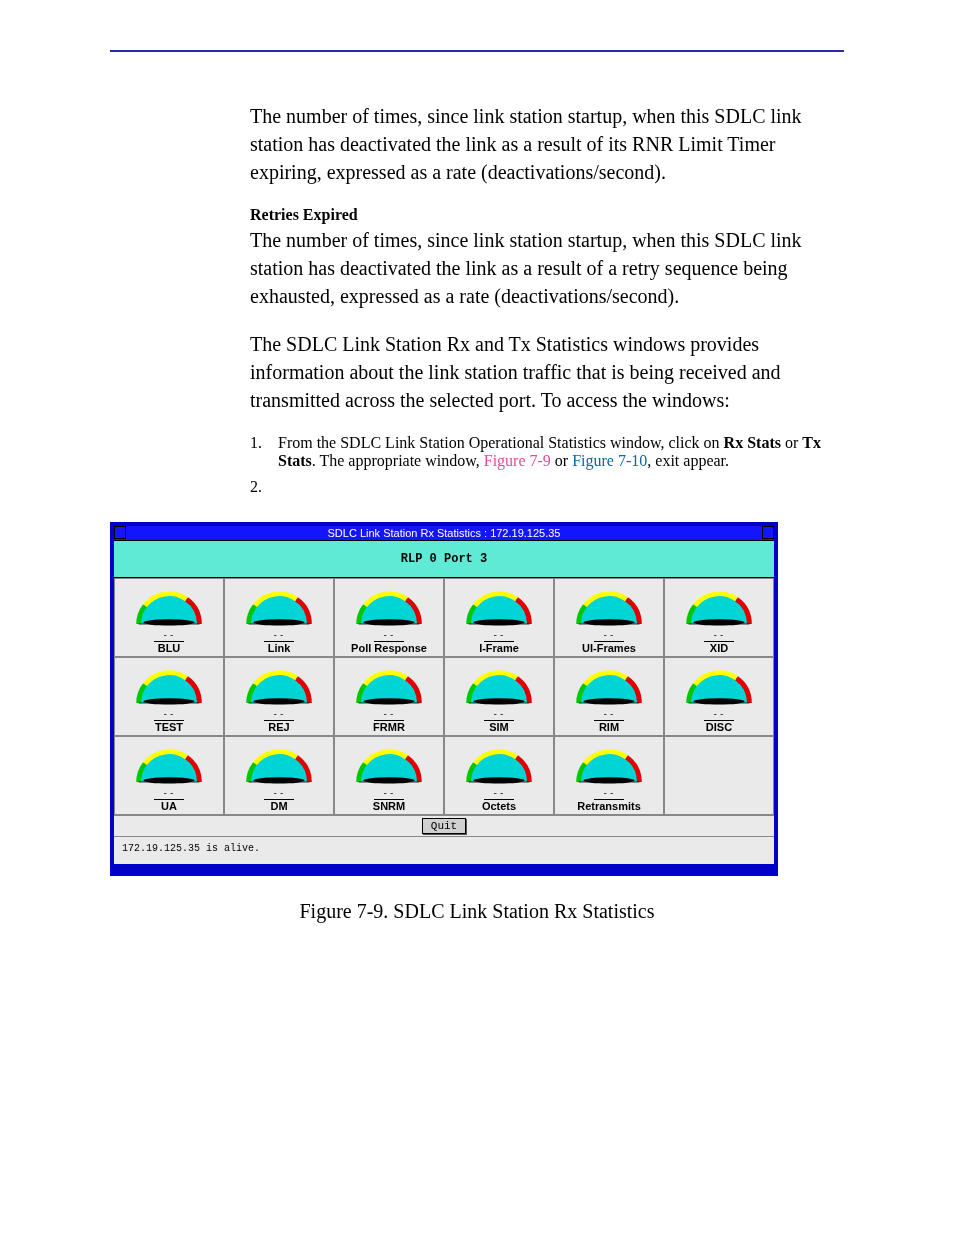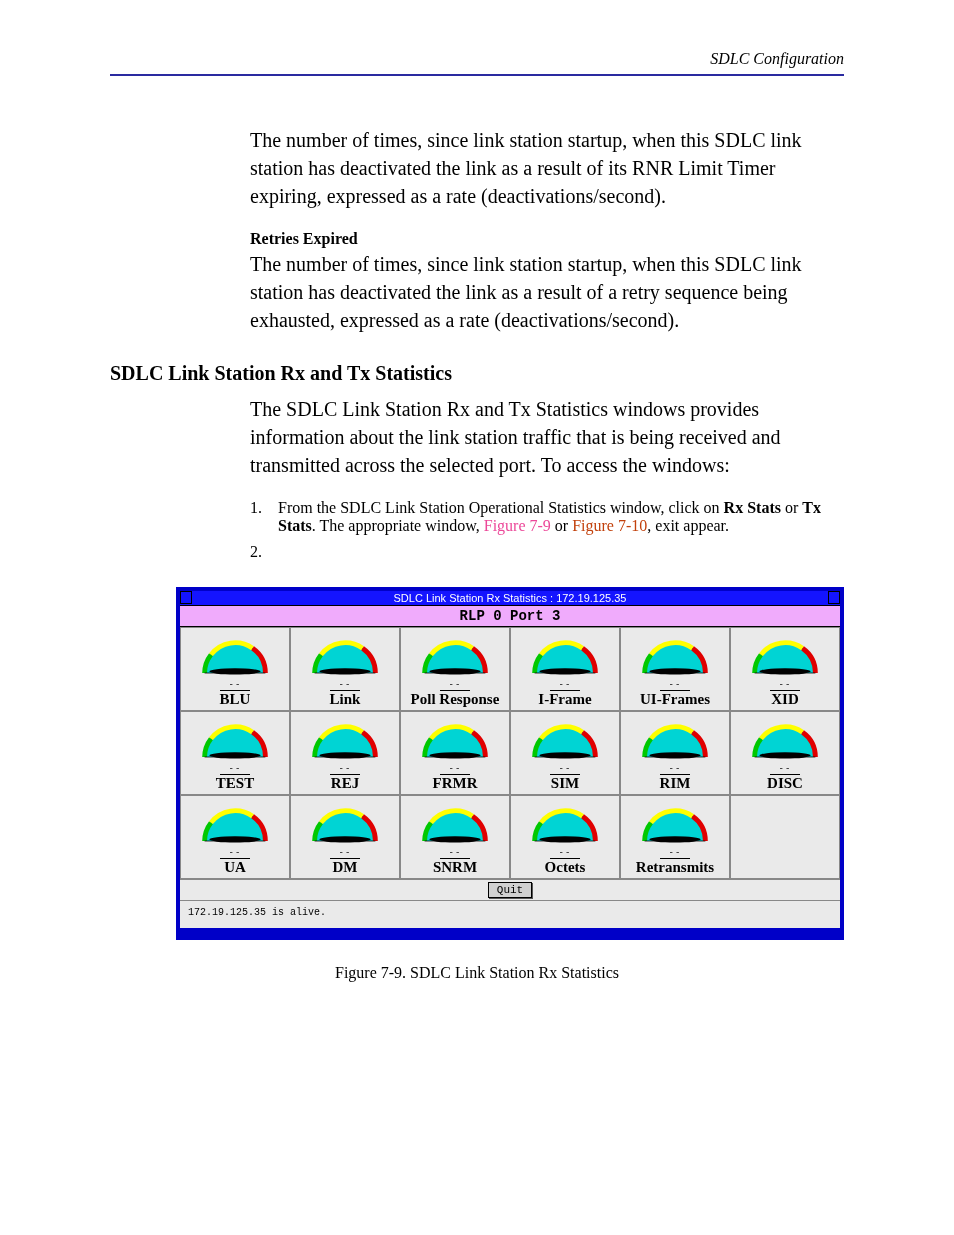--- a/index.html
+++ b/index.html
@@ -56,21 +56,21 @@
   }
   .step-text {
     flex: 1;
   }
   .bold {
     font-weight: bold;
   }
   .figure-area {
     margin-top: 26px;
     display: flex;
-    justify-content: flex-end;
+    justify-content: flex-start;
   }
   .figure-window {
     width: 660px;
     border: 4px solid #0000c8;
     border-bottom-width: 12px;
     background: #eaeaea;
     position: relative;
   }
   .titlebar {
     background: #1414ff;
@@ -87,26 +87,26 @@
     top: 0;
     width: 12px;
     height: 13px;
     background: #1414ff;
     border: 1px solid #000;
     box-sizing: border-box;
   }
   .titlebar .sys-left { left: 0; }
   .titlebar .sys-right { right: 0; }
   .subtitle {
-    background: #f0abfc;
+    background: #5eead4;
     font-family: 'Courier New', monospace;
-    font-size: 14px;
+    font-size: 12px;
     font-weight: bold;
     text-align: center;
-    padding: 2px 0;
+    padding: 11px 0;
     border-bottom: 1px solid #000;
   }
   .gauge-grid {
     display: grid;
     grid-template-columns: repeat(6, 1fr);
     gap: 0;
     background: #c0c0c0;
   }
   .cell {
     background: #eaeaea;
@@ -127,22 +127,22 @@
     letter-spacing: 1px;
     margin-top: -2px;
   }
   .g-val-line {
     border-top: 1px solid #000;
     width: 30px;
     margin-top: 0px;
     margin-bottom: 0px;
   }
   .g-label {
-    font-family: Liberation Serif, serif;
-    font-size: 15px;
+    font-family: Liberation Sans, sans-serif;
+    font-size: 11px;
     font-weight: bold;
     margin-top: 0;
   }
   .bottom-row {
     display: flex;
     align-items: center;
     border-top: 1px solid #888;
     padding: 2px 0;
   }
   .quit-btn {
@@ -155,43 +155,41 @@
     box-shadow: 1px 1px 0 #555;
   }
   .status-line {
     font-family: 'Courier New', monospace;
     font-size: 10px;
     padding: 6px 6px 10px 8px;
     border-top: 1px solid #888;
   }
   .figure-caption {
     text-align: center;
-    font-size: 16px;
+    font-size: 20px;
     margin-top: 24px;
   }
 </style>
 </head>
 <body>
 
 <div class="page">
-  <div class="header-area">SDLC Configuration</div>
   <hr class="hr-top">
 
   <p class="body-text">The number of times, since link station startup, when this SDLC link station has deactivated the link as a result of its RNR Limit Timer expiring, expressed as a rate (deactivations/second).</p>
 
   <div class="heading-inline">Retries Expired</div>
   <p class="body-text">The number of times, since link station startup, when this SDLC link station has deactivated the link as a result of a retry sequence being exhausted, expressed as a rate (deactivations/second).</p>
 
-  <div class="big-heading">SDLC Link Station Rx and Tx Statistics</div>
   <p class="body-text">The SDLC Link Station Rx and Tx Statistics windows provides information about the link station traffic that is being received and transmitted across the selected port. To access the windows:</p>
 
   <div class="step-pair">
     <div class="step-num">1.</div>
     <div class="step-text">
-      <span>From the SDLC Link Station Operational Statistics window, click on </span><span class="bold">Rx Stats</span><span> or </span><span class="bold">Tx Stats</span><span>. The appropriate window, </span><span style="color:#ec4899">Figure 7-9</span><span> or </span><span style="color:#c2410c">Figure 7-10</span><span>, exit appear.</span>
+      <span>From the SDLC Link Station Operational Statistics window, click on </span><span class="bold">Rx Stats</span><span> or </span><span class="bold">Tx Stats</span><span>. The appropriate window, </span><span style="color:#ec4899">Figure 7-9</span><span> or </span><span style="color:#0369a1">Figure 7-10</span><span>, exit appear.</span>
     </div>
   </div>
 
   <div class="step-pair">
     <div class="step-num">2.</div>
   </div>
 
   <div class="figure-area">
     <div class="figure-window">
       <div class="titlebar">

